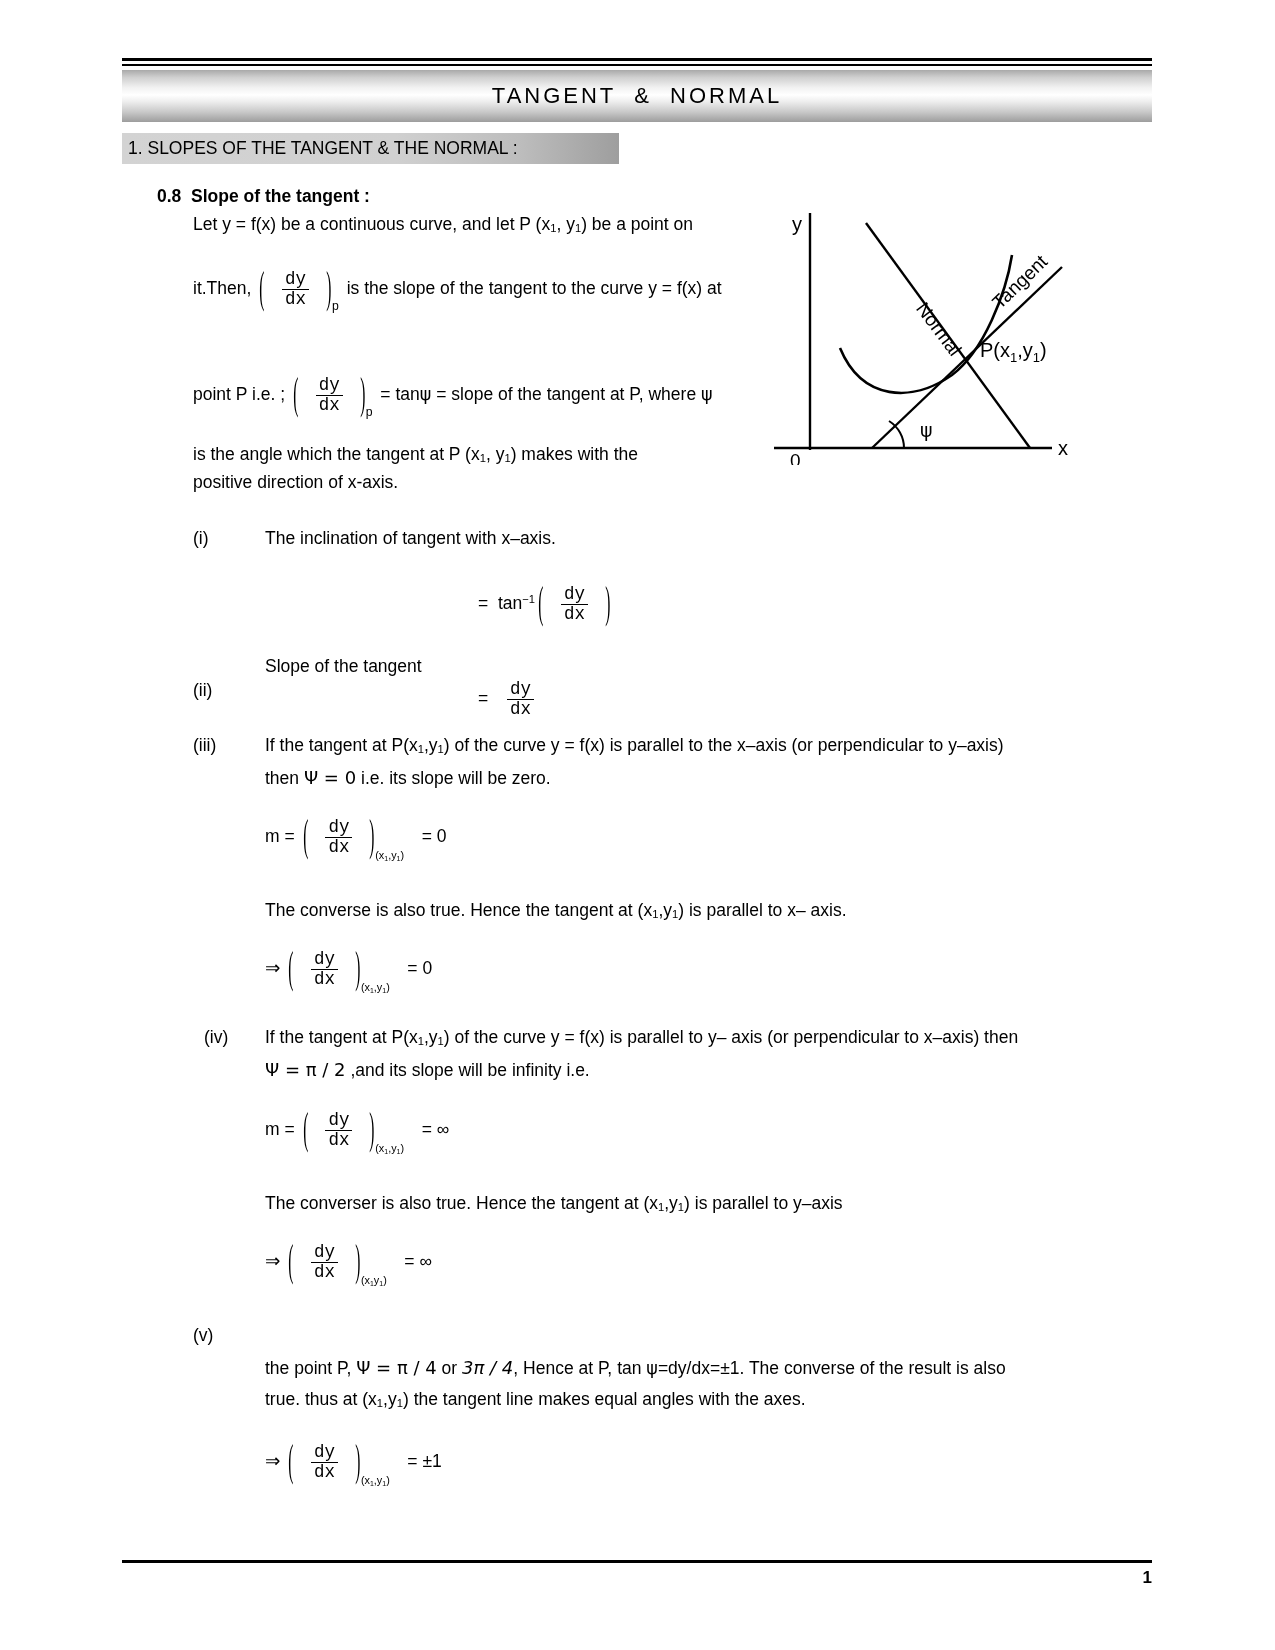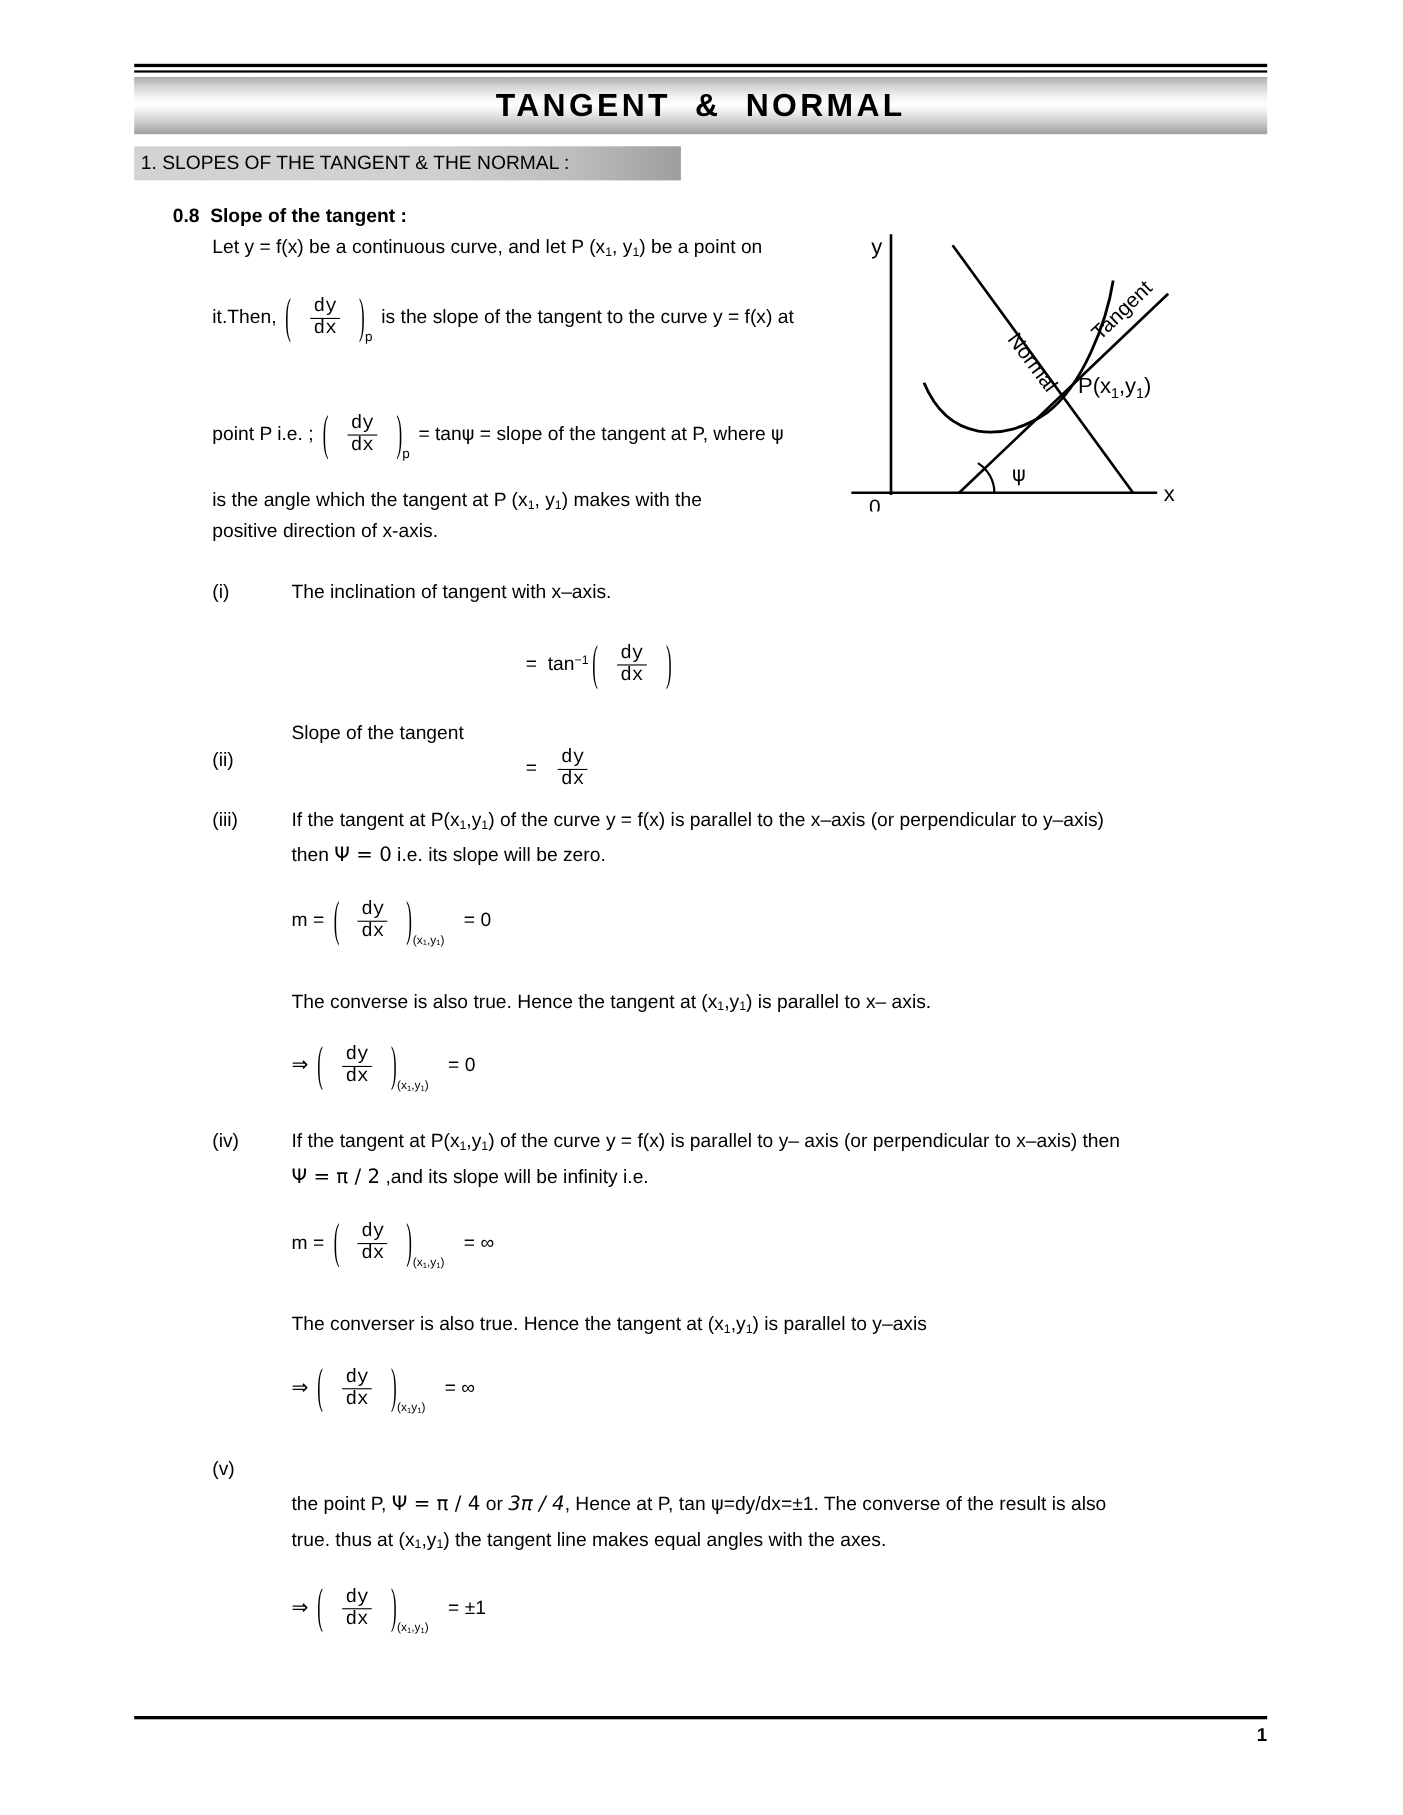--- a/index.html
+++ b/index.html
@@ -59,22 +59,22 @@
         #f2f2f2 34%,
         #ffffff 48%,
         #efefef 60%,
         #cacaca 80%,
         #9d9d9d 100%);
     display: flex;
     align-items: center;
     justify-content: center;
   }
   .title-banner .title-text {
-    font-size: 29px;
-    font-weight: bold;
+    font-size: 22px;
+    font-weight: normal;
     letter-spacing: 3px;
     color: #000;
     white-space: pre;
   }
 
   
   .section-bar {
     position: absolute;
     left: 122px;
     top: 133px;
@@ -278,21 +278,21 @@
   <div class="txt" style="left:265px; top:900px;">
     <span>The converse is also true. Hence the tangent at (x</span><sub>1</sub><span>,y</span><sub>1</sub><span>) is parallel to  x– axis.</span>
   </div>
 
   <div class="txt" style="left:265px; top:950px;">
     <span class="mathserif" style="font-size:1.05em;">⇒</span>
     <span class="paren"><span class="pl mathserif">(</span><span class="inner frac"><span class="num">dy</span><span class="den">dx</span></span><span class="pr mathserif">)</span><span class="psub small"><span>(x</span><sub>1</sub><span>,y</span><sub>1</sub><span>)</span></span></span>
     &nbsp;&nbsp;<span>= 0</span>
   </div>
 
-  <div class="txt" style="left:193px; top:1027px;">(iv)</div>
+  <div class="txt" style="left:204px; top:1027px;">(iv)</div>
   <div class="txt" style="left:265px; top:1027px;">
     <span>If the tangent at P(x</span><sub>1</sub><span>,y</span><sub>1</sub><span>) of the curve y = f(x) is parallel to y– axis (or perpendicular to x–axis) then</span>
   </div>
   <div class="txt" style="left:265px; top:1059px;">
     <span class="greek mathserif" style="font-size:1.03em;">Ψ = π / 2</span>&nbsp;<span>,and its slope will be infinity i.e.</span>
   </div>
 
   <div class="txt" style="left:265px; top:1111px;">
     <span>m =</span>
     <span class="paren"><span class="pl mathserif">(</span><span class="inner frac"><span class="num">dy</span><span class="den">dx</span></span><span class="pr mathserif">)</span><span class="psub small"><span>(x</span><sub>1</sub><span>,y</span><sub>1</sub><span>)</span></span></span>

